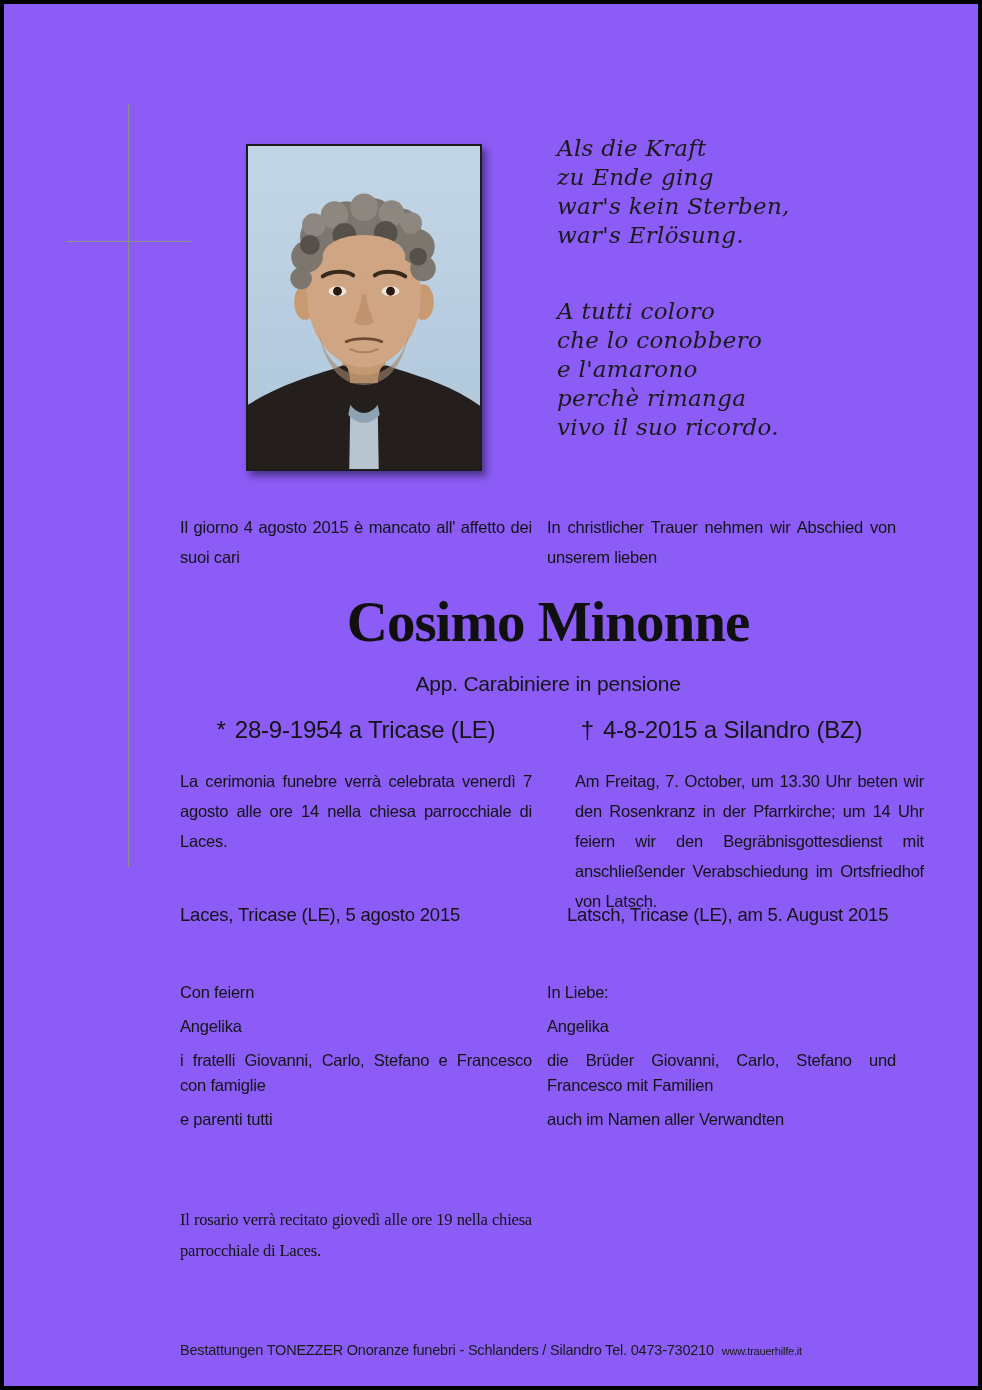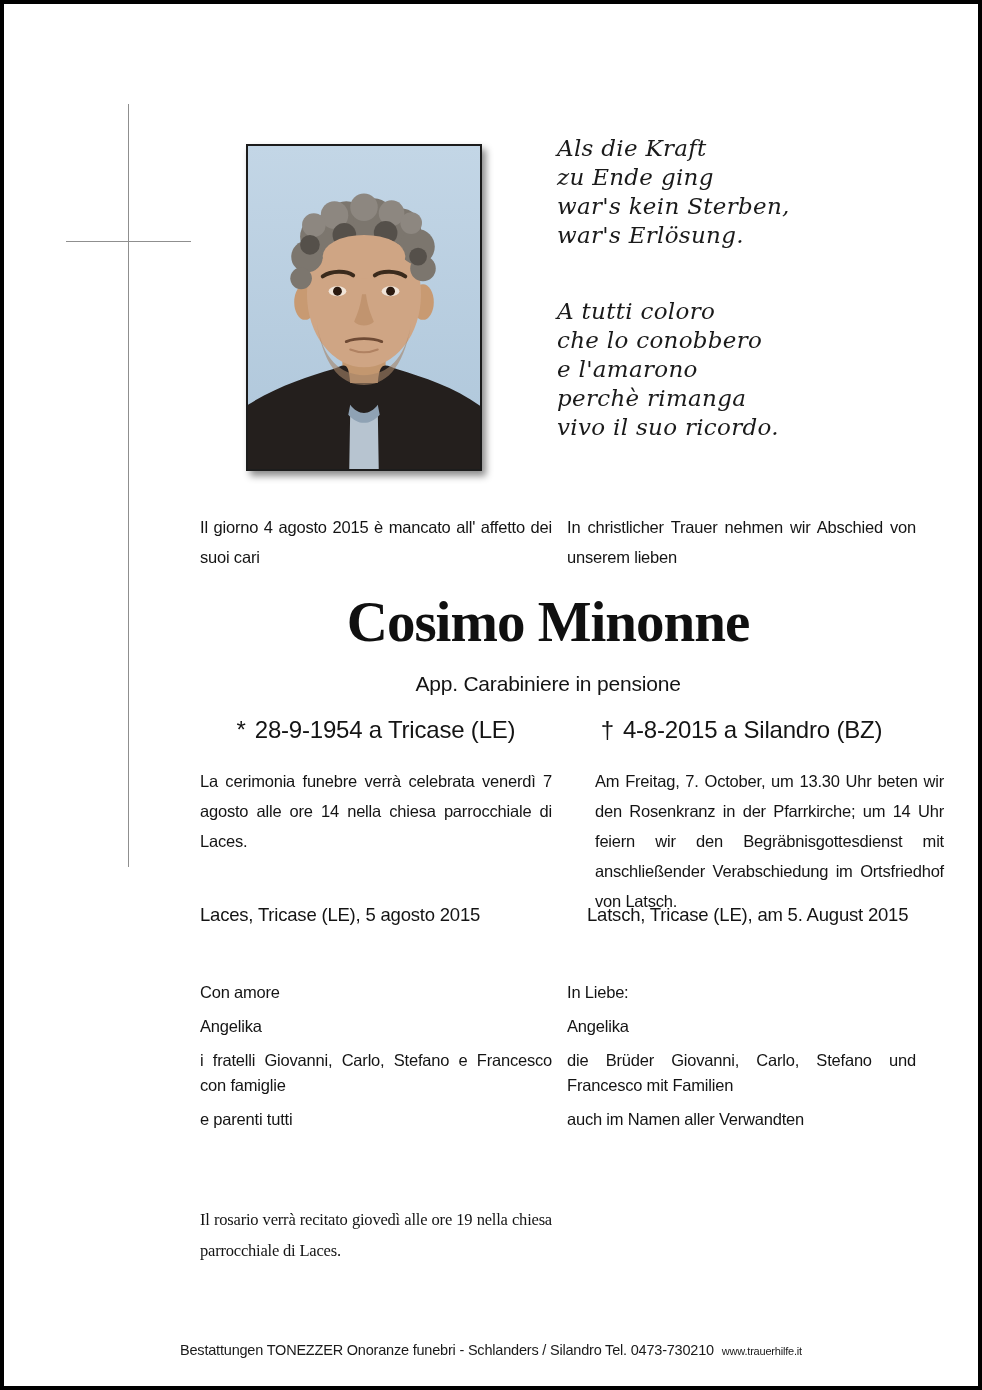--- a/index.html
+++ b/index.html
@@ -1,19 +1,19 @@
 <!DOCTYPE html>
 <html><head>
 <meta charset="utf-8">
 <style>
   html,body{margin:0;padding:0;background:#e8e8e8;}
   .page{
     position:relative;
     width:982px;height:1390px;
-    background:#ffffff;
+    background:#8b5cf6;
     border:4px solid #000000;
     box-sizing:border-box;
     font-family:"Liberation Sans", sans-serif;
     color:#141414;
     overflow:hidden;
   }
   
   .cross-v{position:absolute;left:124px;top:100px;width:1px;height:763px;background:#8f8f8f;}
   .cross-h{position:absolute;left:62px;top:237px;width:125px;height:1px;background:#8f8f8f;}
 
@@ -34,21 +34,21 @@
     font-size:23px;line-height:29px;
     letter-spacing:0.3px;
     white-space:pre-line;
     color:#1a1a1a;
   }
   .poem-de{top:130px;}
   .poem-it{top:293px;}
 
   
   .row{
-    position:absolute;left:196px;width:716px;
+    position:absolute;left:176px;width:716px;
     display:grid;grid-template-columns:352px 349px;column-gap:15px;
   }
   .row .cell{font-size:16.5px;line-height:30px;letter-spacing:-0.2px;}
   .just{text-align:justify;}
 
   .row-intro{top:508px;}
   .row-ceremony{top:762px;gap:43px;}
   .row-dateline{top:896px;gap:35px;}
   .row-dateline .cell{font-size:18.5px;}
   .row-family{top:976px;}
@@ -185,21 +185,21 @@
     <div class="cell just">Am Freitag, 7. October, um 13.30 Uhr beten wir den Rosenkranz in der Pfarrkirche; um 14 Uhr feiern wir den Begräbnisgottesdienst mit anschließender Verabschiedung im Ortsfriedhof von Latsch.</div>
   </div>
 
   <div class="row row-dateline">
     <div class="cell">Laces, Tricase (LE), 5 agosto 2015</div>
     <div class="cell">Latsch, Tricase (LE), am 5. August 2015</div>
   </div>
 
   <div class="row row-family">
     <div class="cell">
-      <p>Con amore</p>
+      <p>Con feiern</p>
       <p>Angelika</p>
       <p class="just">i fratelli Giovanni, Carlo, Stefano e Francesco con famiglie</p>
       <p>e parenti tutti</p>
     </div>
     <div class="cell">
       <p>In Liebe:</p>
       <p>Angelika</p>
       <p class="just">die Brüder Giovanni, Carlo, Stefano und Francesco mit Familien</p>
       <p>auch im Namen aller Verwandten</p>
     </div>

